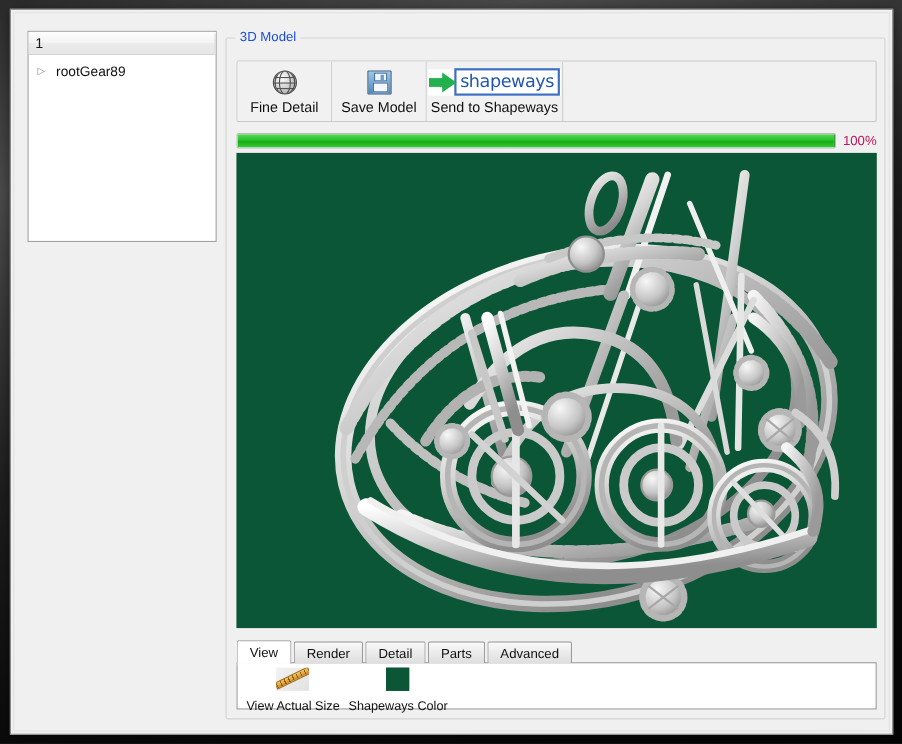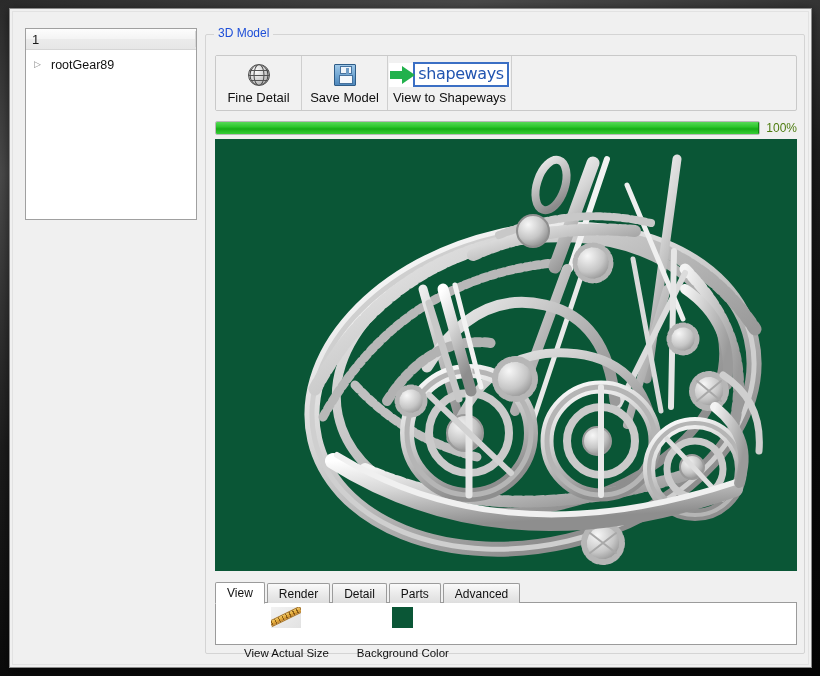--- a/index.html
+++ b/index.html
@@ -254,21 +254,21 @@
     overflow: hidden;
     position: relative;
   }
   #progress-fill {
     height: 100%;
     background: linear-gradient(to bottom, #57d957 0%, #2fc72f 38%, #17ad17 58%, #36cf36 100%);
     border-right: 1px solid #0e8a0e;
   }
   #progress-text {
     font-size: 12px;
-    color: #4d7c0f;
+    color: #be185d;
     white-space: nowrap;
   }
 
   
   #viewport {
     position: absolute;
     left: 9px;
     top: 104px;
     width: 582px;
     height: 432px;
@@ -323,23 +323,22 @@
     border: 1px solid #9b9b9b;
     display: flex;
     align-items: flex-start;
     padding: 4px 8px 0 8px;
     gap: 8px;
   }
   .vt-item {
     display: flex;
     flex-direction: column;
     align-items: center;
-    gap: 19px;
+    gap: 8px;
     cursor: default;
-    margin-left: 20px;
   }
   .vt-label { font-size: 11.5px; color: #101010; white-space: nowrap; }
   .ruler-icon {
     width: 30px; height: 21px;
     background: linear-gradient(135deg, #f2f2f2 0%, #e2e2e2 100%);
     position: relative;
     overflow: hidden;
   }
   .ruler-bar {
     position: absolute;
@@ -409,21 +408,21 @@
             <div class="tool-label">Save Model</div>
           </div>
 
           <div class="tool-btn tool-btn-wide">
             <div class="tool-icon">
               <div class="sw-logo">
                 <div class="sw-arrow"></div>
                 <div class="sw-word">shapeways</div>
               </div>
             </div>
-            <div class="tool-label">View to Shapeways</div>
+            <div class="tool-label">Send to Shapeways</div>
           </div>
 
         </div>
 
         <div id="progress-row">
           <div id="progress-track">
             <div id="progress-fill" style="width:100%"></div>
           </div>
           <div id="progress-text">100%</div>
         </div>
@@ -576,21 +575,21 @@
 
           <div id="tabcontent">
             <div class="vt-item">
               <div class="ruler-icon">
                 <div class="ruler-bar"></div>
               </div>
               <div class="vt-label">View Actual Size</div>
             </div>
             <div class="vt-item">
               <div class="swatch-icon" style="background: rgb(10, 86, 54);"></div>
-              <div class="vt-label">Background Color</div>
+              <div class="vt-label">Shapeways Color</div>
             </div>
           </div>
         </div>
 
       </div>
     </div>
   </div>
 </div>
 
 </body></html>

